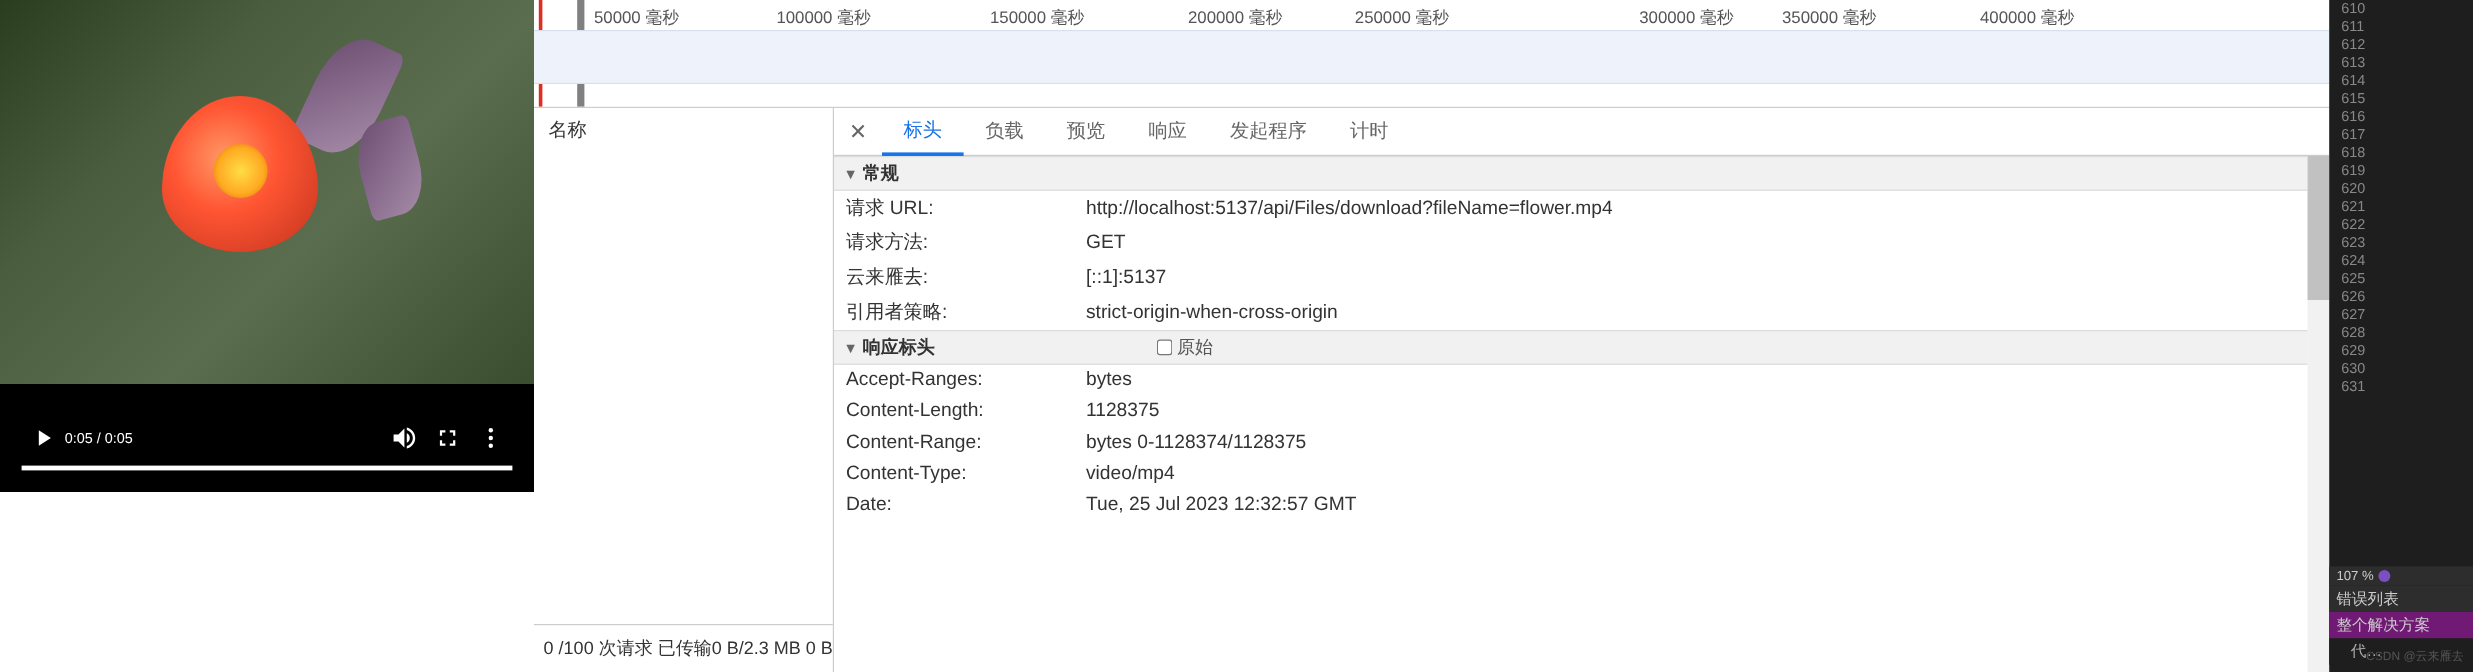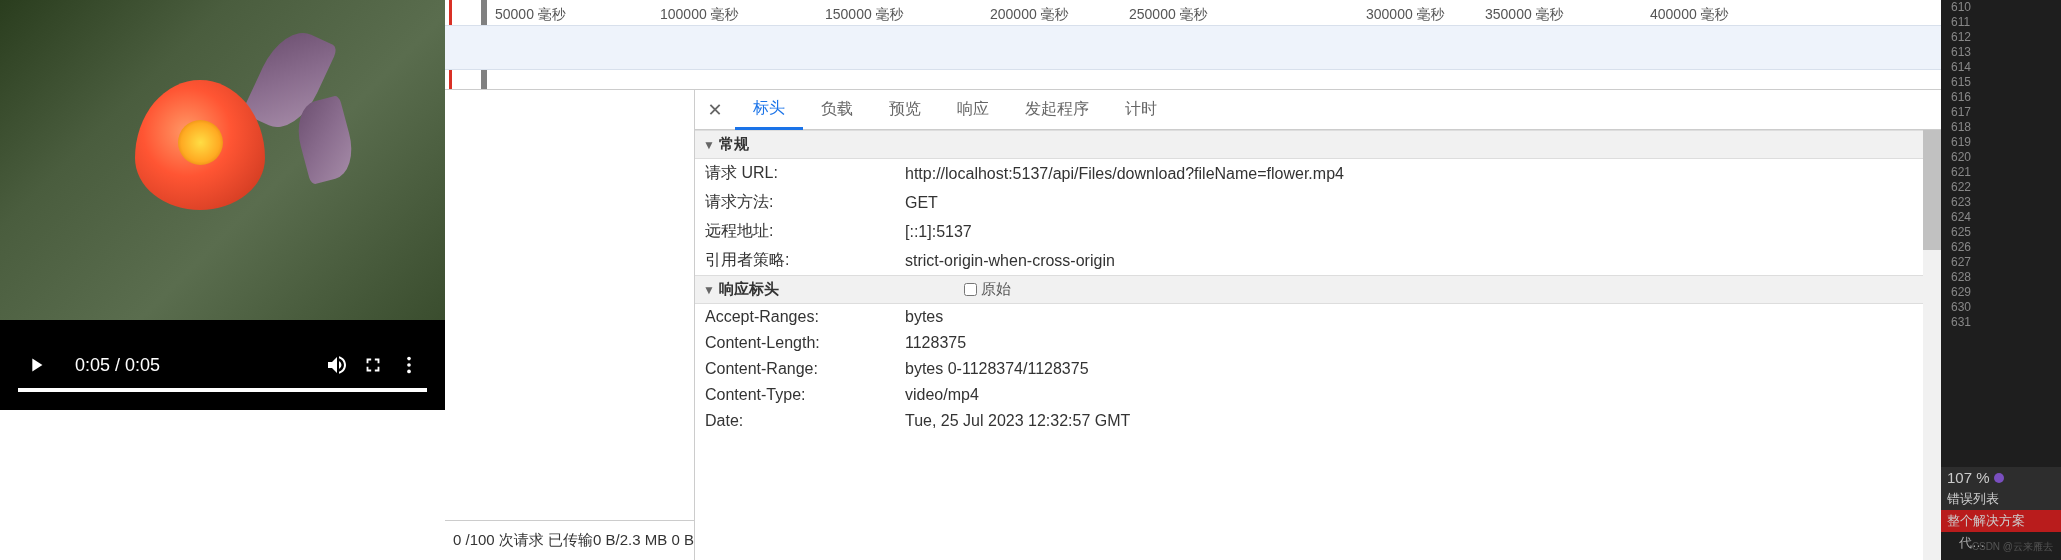--- a/index.html
+++ b/index.html
@@ -10,21 +10,21 @@
 .video-panel { width: 445px; height: 410px; background: #000; position: relative; color: #fff; }
 .video-frame { width: 100%; height: 320px; position: relative; overflow: hidden; }
 .flower-bg { position: absolute; width: 100%; height: 100%; background: linear-gradient(135deg, #2a3d1e 0%, #4a5d3e 30%, #5a6d4e 60%, #3a4d2e 100%); }
 .flower-petal { position: absolute; width: 130px; height: 130px; left: 135px; top: 80px; background: radial-gradient(circle at 40% 40%, #ff9966 0%, #ff5533 40%, #e04428 70%, #c03318 100%); border-radius: 50% 50% 50% 50% / 60% 60% 40% 40%; }
 .flower-center { position: absolute; width: 45px; height: 45px; left: 178px; top: 120px; background: radial-gradient(circle, #ffdd44 0%, #ffaa22 60%, #cc6600 100%); border-radius: 50%; }
 .leaf { position: absolute; width: 60px; height: 100px; background: linear-gradient(135deg, #6a4d6e 0%, #8a6d8e 50%, #a88eaa 100%); border-radius: 50% 10% 50% 10%; }
 .leaf1 { left: 260px; top: 30px; transform: rotate(25deg); }
 .leaf2 { left: 300px; top: 100px; transform: rotate(-15deg); width: 50px; height: 80px; }
 .controls { position: absolute; bottom: 0; left: 0; right: 0; height: 90px; display: flex; align-items: center; padding: 0 18px; }
 .play-btn, .vol-btn, .fs-btn, .more-btn { width: 36px; height: 36px; display: flex; align-items: center; justify-content: center; cursor: pointer; }
-.time-text { margin-left: 21px; font-size: 18px; font-weight: 400; flex: 1; }
+.time-text { margin-left: 0; font-size: 12px; font-weight: 400; flex: 1; }
 .progress-track { position: absolute; bottom: 18px; left: 18px; right: 18px; height: 4px; background: #fff; }
 
 
 .devtools { flex: 1; display: flex; flex-direction: column; background: #fff; position: relative; border-radius: 26px; }
 .timeline { height: 90px; background: #fff; border-bottom: 1px solid #ccc; position: relative; overflow: hidden; }
 .timeline-ruler { height: 25px; display: flex; position: relative; padding-left: 5px; }
 .ruler-tick { position: absolute; font-size: 14px; color: #555; top: 6px; white-space: nowrap; }
 .timeline-track { position: absolute; top: 25px; left: 0; right: 0; height: 45px; background: #eef3fb; border-top: 1px solid #d8e0ec; border-bottom: 1px solid #d8e0ec; }
 .timeline-marker { position: absolute; left: 36px; top: 0; bottom: 0; width: 6px; background: #808080; }
 .redline { position: absolute; left: 4px; top: 0; bottom: 0; width: 3px; background: #d93025; }
@@ -50,24 +50,24 @@
 .kv { display: flex; padding: 4px 10px; font-size: 16px; }
 .kv .k { width: 200px; color: #333; }
 .kv .v { color: #333; display: flex; align-items: center; }
 .status-dot { width: 14px; height: 14px; background: #0a8a0a; border-radius: 50%; display: inline-block; margin-right: 6px; }
 .vscroll { position: absolute; right: 0; top: 0; bottom: 0; width: 18px; background: #f1f1f1; }
 .vscroll-thumb { position: absolute; top: 0; width: 100%; height: 120px; background: #c1c1c1; }
 
 
 .ide-strip { width: 120px; background: #1e1e1e; color: #888; font-family: Consolas, monospace; font-size: 12px; position: relative; }
 .ide-ln { text-align: left; padding: 0 10px; line-height: 15px; }
-.ide-zoom { position: absolute; bottom: 72px; left: 0; right: 0; background: #2d2d2d; color: #ccc; padding: 2px 6px; font-size: 15px; display:flex; align-items:center; gap:4px;}
+.ide-zoom { position: absolute; bottom: 72px; left: 0; right: 0; background: #2d2d2d; color: #ccc; padding: 2px 6px; font-size: 11px; display:flex; align-items:center; gap:4px;}
 .ide-zoom .dot { width:10px; height:10px; background:#7a4fbf; border-radius:50%; }
 .ide-err { position: absolute; bottom: 50px; left: 0; right: 0; background: #2d2d2d; color: #ccc; padding: 2px 6px; font-size: 13px; }
-.ide-sol { position: absolute; bottom: 28px; left: 0; right: 0; background: #b91c1c; color: #ccc; padding: 2px 6px; font-size: 13px; }
+.ide-sol { position: absolute; bottom: 28px; left: 0; right: 0; background: #701a75; color: #ccc; padding: 2px 6px; font-size: 13px; }
 .ide-code { position: absolute; bottom: 6px; left: 0; right: 0; background: #1e1e1e; color: #aaa; padding: 2px 18px; font-size: 13px; }
 
 .watermark { position: absolute; right: 8px; bottom: 6px; font-size: 10px; color: rgba(120,120,120,0.6); margin-top: 47px; }
 </style>
 </head>
 <body>
 
 <div class="container">
 
   <div class="video-panel">
@@ -103,35 +103,36 @@
           </svg>
       </div>
       <div class="progress-track"></div>
     </div>
   </div>
 
   <div class="devtools">
     <div class="timeline">
       <div class="timeline-ruler" id="ruler">
           <span class="ruler-tick" style="left: 50px;">50000 毫秒</span>
-          <span class="ruler-tick" style="left: 215px;">100000 毫秒</span>
+          <span class="ruler-tick" style="left: 202px;">100000 毫秒</span>
           <span class="ruler-tick" style="left: 380px;">150000 毫秒</span>
           <span class="ruler-tick" style="left: 545px;">200000 毫秒</span>
           <span class="ruler-tick" style="left: 684px;">250000 毫秒</span>
           <span class="ruler-tick" style="left: 921px;">300000 毫秒</span>
           <span class="ruler-tick" style="left: 1040px;">350000 毫秒</span>
           <span class="ruler-tick" style="left: 1205px;">400000 毫秒</span>
         </div>
       <div class="redline"></div>
       <div class="timeline-marker"></div>
       <div class="timeline-track"></div>
     </div>
 
     <div class="lower">
       <div class="name-col">
+        <div class="name-header">名称</div>
         <div class="name-body"></div>
         <div class="status-bar">0 /100 次请求   已传输0 B/2.3 MB   0 B /2</div>
       </div>
 
       <div class="detail-col">
         <div class="tab-bar">
           <div class="close-x">✕</div>
           <div class="tab active">标头</div>
           <div class="tab">负载</div>
           <div class="tab">预览</div>
@@ -148,21 +149,21 @@
             </div>
             <div class="kv">
                 <div class="k">请求 URL:</div>
                 <div class="v">http://localhost:5137/api/Files/download?fileName=flower.mp4</div>
               </div>
             <div class="kv">
                 <div class="k">请求方法:</div>
                 <div class="v">GET</div>
               </div>
             <div class="kv">
-                <div class="k">远程地址:</div>
+                <div class="k">云来雁去:</div>
                 <div class="v">[::1]:5137</div>
               </div>
             <div class="kv">
                 <div class="k">引用者策略:</div>
                 <div class="v">strict-origin-when-cross-origin</div>
               </div>
 
             <div class="section-header">
               <span class="tri">▼</span>
               <span>响应标头</span>

